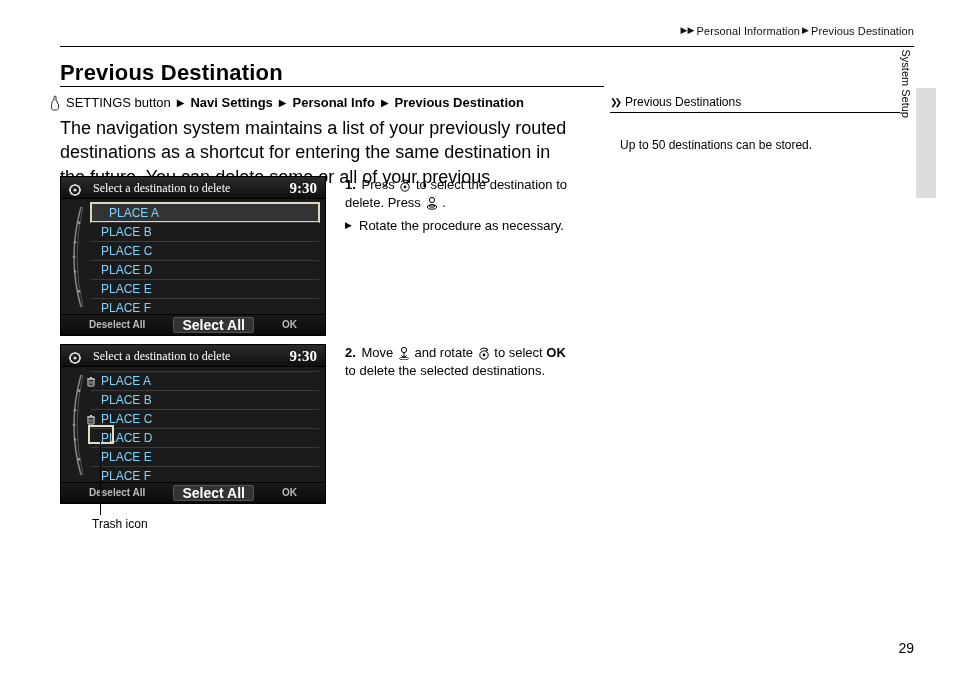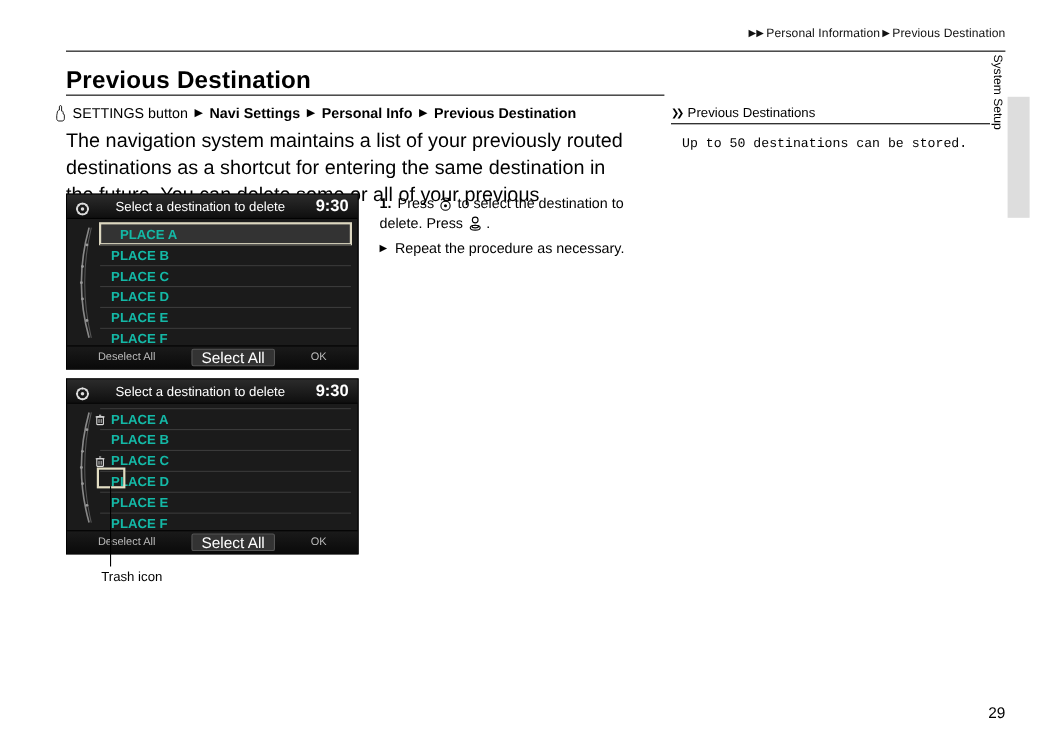--- a/index.html
+++ b/index.html
@@ -88,44 +88,44 @@
     box-sizing: border-box;
     color: #e8e8e8;
     font-family: Arial, sans-serif;
   }
   .screen-top { left: 60px; top: 176px; height: 160px; }
   .screen-bot { left: 60px; top: 344px; height: 160px; }
   .scr-header {
     display: flex;
     align-items: center;
     justify-content: flex-start;
-    gap: 24px;
+    gap: 12px;
     padding: 4px 8px 2px 8px;
     background: linear-gradient(#2b2b2b,#0f0f0f);
     border-bottom: 1px solid #000;
     height: 22px;
     box-sizing: border-box;
+    font-family: Liberation Serif, serif;
   }
   .scr-header .gear { width: 12px; height: 12px; }
   .scr-header .htxt { font-size: 12px; color: #fff; flex: 1; }
   .scr-header .clock { font-size: 15px; font-weight: 700; color: #fff; margin-left: auto; }
   .scr-list {
     position: relative;
     padding: 4px 6px 0 30px;
   }
   .scr-row {
     height: 18px;
     border-top: 1px solid #3a3a3a;
     display: flex;
     align-items: center;
     font-size: 12px;
-    color: #14b8a6;
+    color: #7dd3fc;
     padding-left: 10px;
     position: relative;
-    font-weight: bold;
   }
   .scr-row:last-child { border-bottom: 1px solid #3a3a3a; }
   .scr-row.sel {
     outline: 2px solid #dcd7c0;
     outline-offset: -1px;
     background: #333;
     padding-left: 18px;
   }
   .trash-mini {
     position: absolute;
@@ -150,21 +150,21 @@
     height: 20px;
     display: flex;
     align-items: center;
     justify-content: space-between;
     padding: 0 28px;
     font-size: 10px;
     color: #bbb;
     background: linear-gradient(#1a1a1a,#0a0a0a);
     border-top: 1px solid #000;
   }
-  .scr-footer .btn { display: inline-block; }
+  .scr-footer .btn { display: inline-block; font-weight: bold; }
   .scr-footer .btn.active {
     color: #fff;
     background: #333;
     border: 1px solid #555;
     padding: 0 8px;
     border-radius: 2px;
     font-size: 14px;
     line-height: 14px;
   }
   .sel-box-d {
@@ -223,23 +223,22 @@
     border-bottom: 1px solid #000;
     font-size: 12px;
     padding-bottom: 2px;
     display: flex;
     align-items: center;
     gap: 4px;
   }
   .right-head .chev { font-size: 9px; letter-spacing: -3px; margin-right: 2px; }
   .right-body {
     font-size: 12px;
-    margin-top: 10px;
+    margin-top: 24px;
     padding-left: 10px;
-    font-family: Liberation Mono, monospace;
   }
   .right-body p { margin: 0 0 10px 0; }
   
   .side-tab {
     position: absolute;
     right: 18px;
     top: 88px;
     width: 20px;
     height: 110px;
     background: #ddd;
@@ -445,23 +444,39 @@
       <span>Press </span>
       <span class="dial-icon"><svg viewBox="0 0 14 14">
             <use href="#dial"></use>
           </svg></span>
       <span> to select the destination to delete. Press </span>
       <span class="press-icon"><svg viewBox="0 0 14 14">
             <use href="#press"></use>
           </svg></span>
       <span>.</span>
     </div>
-    <div class="sub">Repeat the procedure as necessary.</div>
-  </div>
-
+    <div class="sub">Rotate the procedure as necessary.</div>
+  </div>
+
+  <div class="instr two">
+    <div>
+      <span class="stepnum">2.</span>
+      <span>Move </span>
+      <span class="press-icon"><svg viewBox="0 0 14 14">
+            <use href="#movedown"></use>
+          </svg></span>
+      <span> and rotate </span>
+      <span class="dial-icon"><svg viewBox="0 0 14 14">
+            <use href="#dial"></use>
+          </svg></span>
+      <span> to select </span>
+      <b>OK</b>
+      <span> to delete the selected destinations.</span>
+    </div>
+  </div>
 
   <div class="right-col">
     <div class="right-head">
       <span class="chev">❯❯</span>
       <span>Previous Destinations</span>
     </div>
     <div class="right-body">
       <p>Up to 50 destinations can be stored.</p>
     </div>
   </div>

